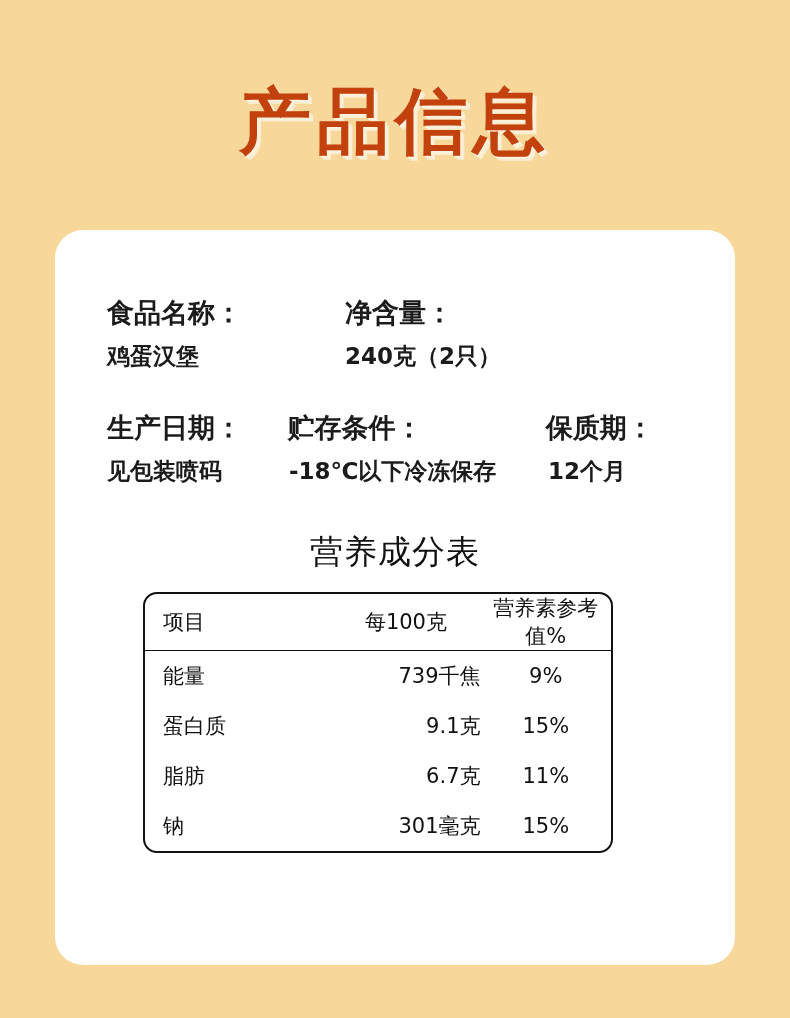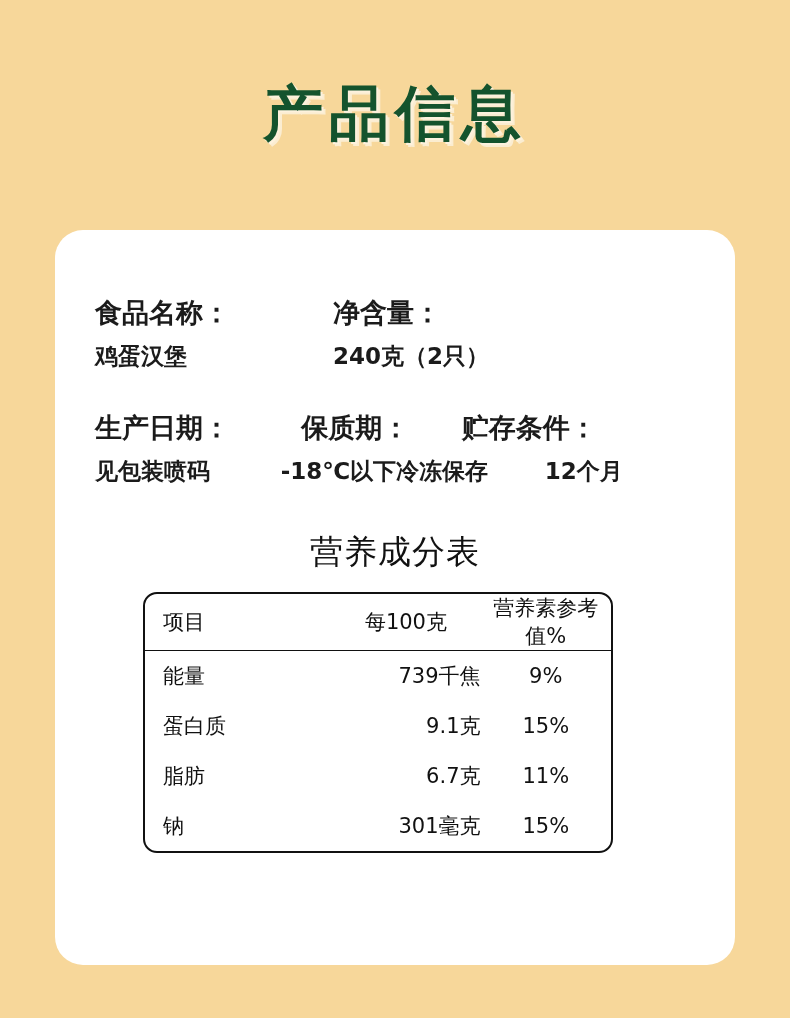--- a/index.html
+++ b/index.html
@@ -20,45 +20,45 @@
     height: 1018px;
     box-sizing: border-box;
   }
 
   .page-title {
     position: absolute;
     top: 74px;
     left: 0;
     width: 790px;
     text-align: center;
-    font-size: 60px;
+    font-size: 72px;
     font-weight: bold;
     letter-spacing: 6px;
-    color: #14532d;
+    color: #c2410c;
     text-shadow:
        2px 2px 0 #fdf2dd,
        4px 4px 0 rgba(255,255,255,0.55);
     font-family: "DejaVu Sans", "Liberation Sans", sans-serif;
   }
 
   .card {
     position: absolute;
     top: 230px;
     left: 55px;
     width: 680px;
     height: 735px;
     background: #ffffff;
     border-radius: 28px;
     box-sizing: border-box;
   }
 
   .info-block {
     position: absolute;
     top: 65px;
-    left: 36px;
+    left: 48px;
     right: 40px;
   }
 
   .info-row {
     display: flex;
     align-items: baseline;
   }
 
   .label {
     font-size: 27px;
@@ -154,22 +154,22 @@
         <span class="label c1">食品名称：</span>
         <span class="label c2">净含量：</span>
       </div>
       <div class="info-row row-values-1">
         <span class="value c1">鸡蛋汉堡</span>
         <span class="value c2">240克（2只）</span>
       </div>
 
       <div class="info-row row-labels-2">
         <span class="label c1">生产日期：</span>
+        <span class="label c2">贮存条件：</span>
         <span class="label c3">保质期：</span>
-        <span class="label c2">贮存条件：</span>
       </div>
       <div class="info-row row-values-2">
         <span class="value c1">见包装喷码</span>
         <span class="value c2">-18℃以下冷冻保存</span>
         <span class="value c3">12个月</span>
       </div>
 
     </div>
 
     <div class="nutrition-title">营养成分表</div>

